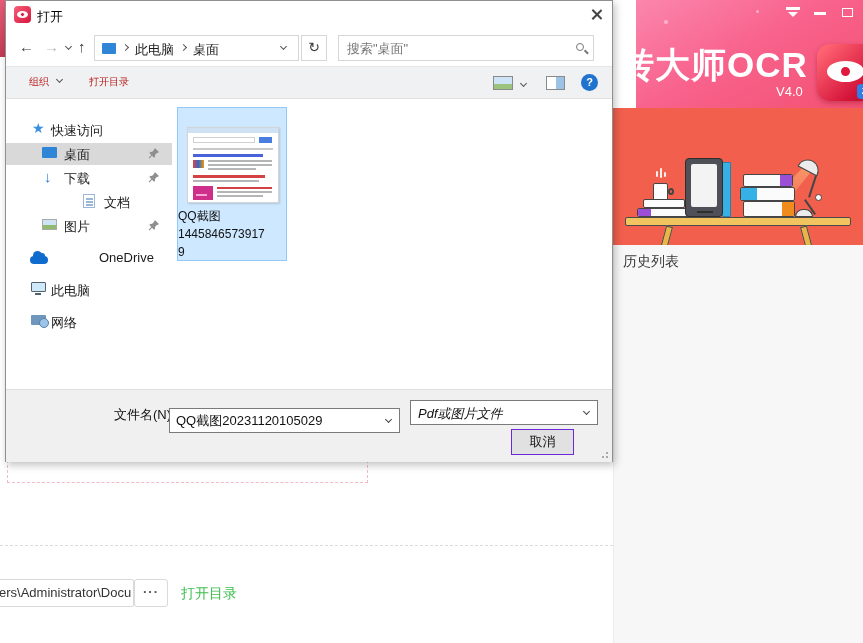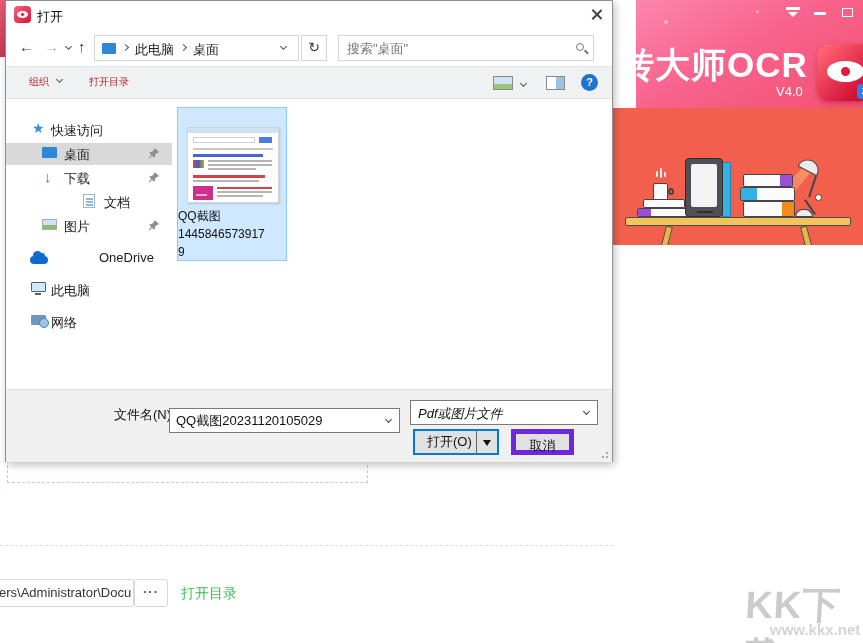--- a/index.html
+++ b/index.html
@@ -110,21 +110,21 @@
   .bottombar { position:absolute; left:0; top:388px; right:0; height:73px; background:#f0f0f0; border-top:1px solid #dfdfdf; }
   .fn-label { position:absolute; left:108px; top:16px; font-size:13px; color:#111; }
   .combo { position:absolute; top:10px; height:25px; background:#fff; border:1px solid #7a7a7a; }
   .combo input { position:absolute; left:0; top:0; width:100%; height:100%; border:none; outline:none; padding:0 22px 0 6px; font-size:13px; font-family:inherit; color:#111; background:transparent; }
   .combo .val { position:absolute; left:7px; top:4px; font-size:13px; color:#111; }
   .combo .cv { position:absolute; right:8px; top:8px; border-color:#444; }
   .btn { position:absolute; top:39px; height:26px; background:#e1e1e1; font-size:13px; color:#111; text-align:center; cursor:pointer; }
   .btn-open { left:407px; width:86px; border:2px solid #0078d7; line-height:22px; }
   .btn-open .split { position:absolute; right:20px; top:0; bottom:0; width:1px; background:#666; }
   .btn-open .arr { position:absolute; right:6px; top:9px; width:0; height:0; border-left:4.5px solid transparent; border-right:4.5px solid transparent; border-top:6px solid #111; }
-  .btn-cancel { left:505px; width:63px; border:5px solid #6d28d9; line-height:24px; }
+  .btn-cancel { left:505px; width:63px; border:1px solid #6d28d9; line-height:24px; }
   .grip-dot { position:absolute; width:2px; height:2px; background:#a9a9a9; }
 </style>
 </head>
 <body>
 
 <div class="abs left-red-strip"></div>
 <div class="abs drop-area-remnant"></div>
 <div class="abs dashed-divider"></div>
 
 <div class="abs path-box">ers\Administrator\Docu</div>
@@ -190,20 +190,23 @@
     <div class="lamp-arm" style="left:199px;top:64px;height:26px;transform:rotate(18deg);"></div>
     <div class="lamp-arm" style="left:196px;top:90px;height:18px;transform:rotate(-35deg);"></div>
     <div class="lamp-joint" style="left:202px;top:86px;"></div>
     <div class="lamp-head"></div>
     <div class="lamp-base"></div>
     <div class="tbl"></div>
     <div class="leg" style="left:50px;top:118px;transform:rotate(15deg);"></div>
     <div class="leg" style="left:190px;top:118px;transform:rotate(-15deg);"></div>
   </div>
 
+  <div class="history-panel">
+    <div class="history-label">历史列表</div>
+  </div>
 </div>
 
 <div class="abs dialog">
 
   <div class="titlebar">
     <div class="dlg-icon">
         <div class="e"></div>
         <div class="p"></div>
       </div>
     <div class="dlg-title">打开</div>
@@ -326,23 +329,18 @@
   <div class="bottombar">
     <div class="fn-label">文件名(N):</div>
     <div class="combo" style="left:163px;width:231px;margin-top:8px;">
       <input value="QQ截图20231120105029" style="">
       <span class="chev chev-down cv"></span>
     </div>
     <div class="combo" style="left:404px;width:188px;font-style:italic;">
       <span class="val">Pdf或图片文件</span>
       <span class="chev chev-down cv"></span>
     </div>
-    <div class="btn btn-open">
-      <span style="position:absolute;left:12px;top:0;line-height:22px;">打开(O)</span>
-      <span class="split"></span>
-      <span class="arr"></span>
-    </div>
     <div class="btn btn-cancel">取消</div>
     <div class="grip-dot" style="right:4px;bottom:4px;"></div>
     <div class="grip-dot" style="right:8px;bottom:4px;"></div>
     <div class="grip-dot" style="right:4px;bottom:8px;"></div>
   </div>
 </div>
 
 </body></html>

